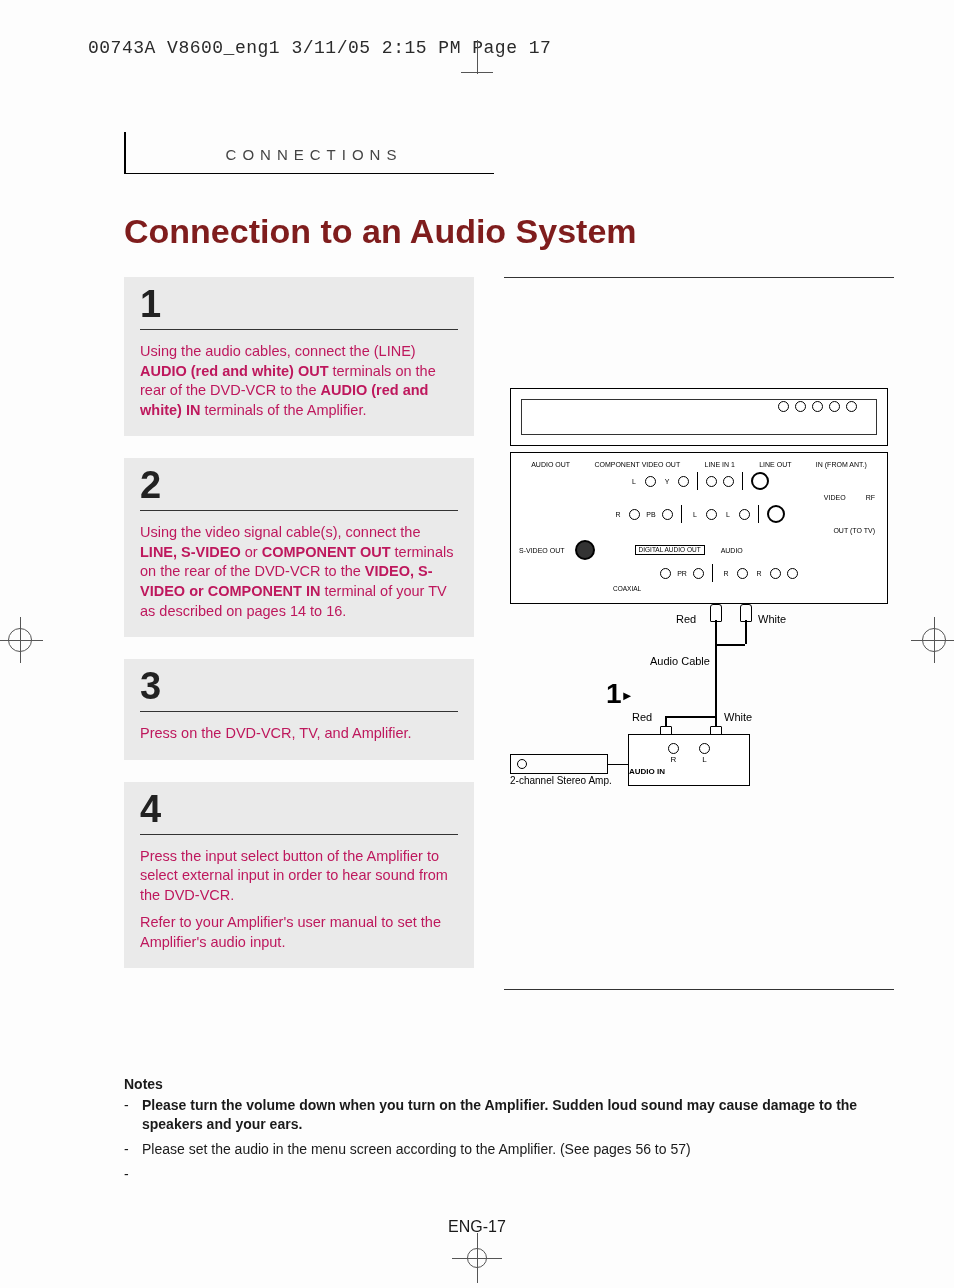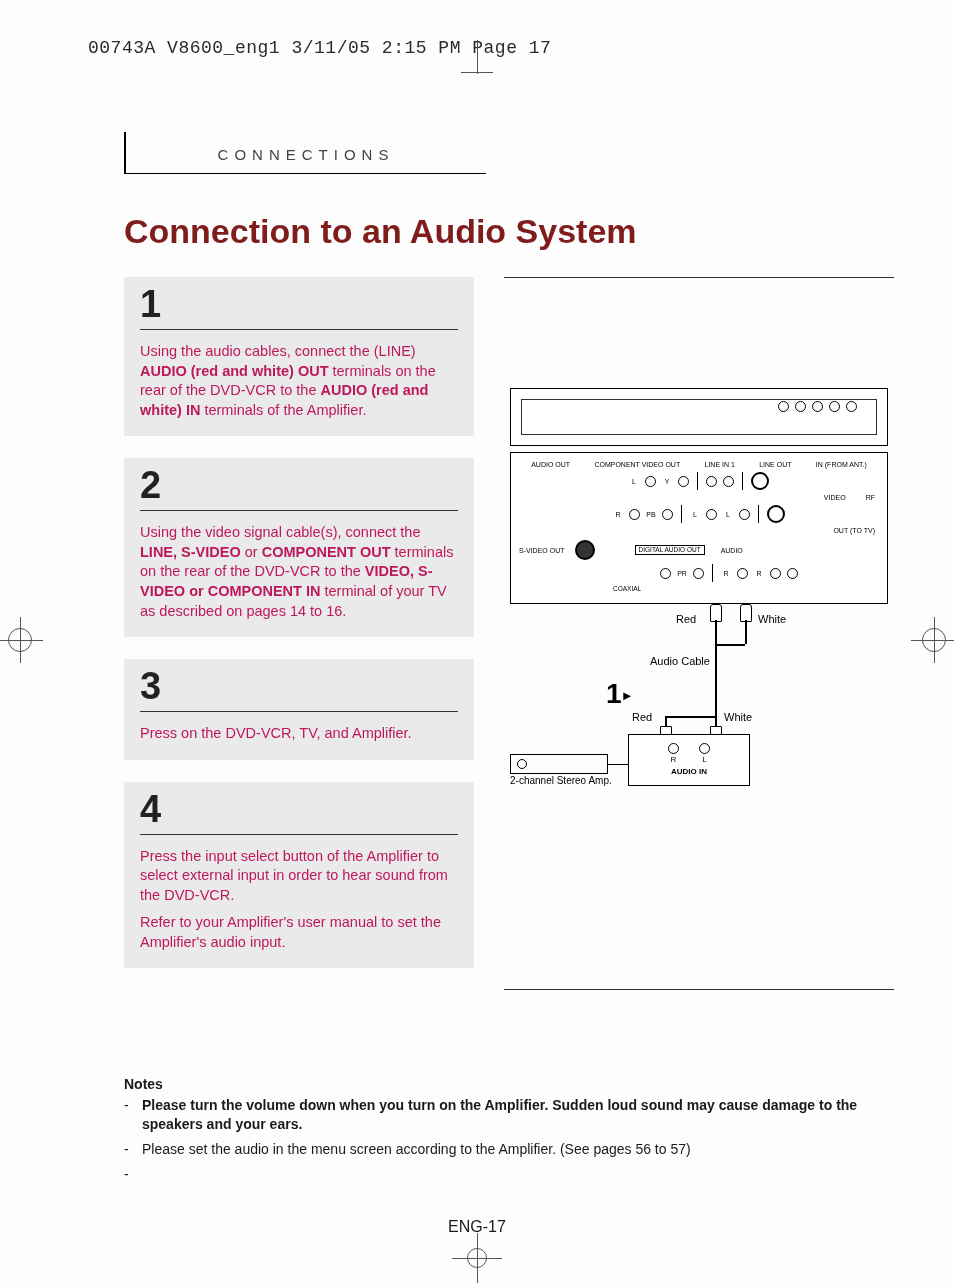--- a/index.html
+++ b/index.html
@@ -98,21 +98,21 @@
     width: 1px;
     height: 46px;
     background: #555;
   }
 
   .section-tab {
     margin: 74px 0 0 64px;
     width: 360px;
     border-left: 2px solid #000;
     border-bottom: 1.5px solid #000;
-    padding: 14px 0 10px 0;
+    padding: 14px 0 10px 8px;
     text-align: center;
     font-size: 15px;
     letter-spacing: 6px;
     color: #444;
     font-variant: small-caps;
   }
   h1.title {
     font-family: Arial, Helvetica, sans-serif;
     font-size: 34px;
     font-weight: 800;
@@ -306,21 +306,21 @@
     display: flex;
     justify-content: center;
     gap: 20px;
     margin-top: 8px;
   }
   .amp-jacks .jl {
     font-size: 8px;
     text-align: center;
   }
   .amp-in-lab {
-    text-align: center;
+    text-align: left;
     font-size: 8px;
     font-weight: 700;
     margin-top: 4px;
   }
   .amp-side {
     position: absolute;
     left: 0;
     top: 150px;
     width: 96px;
     height: 18px;

